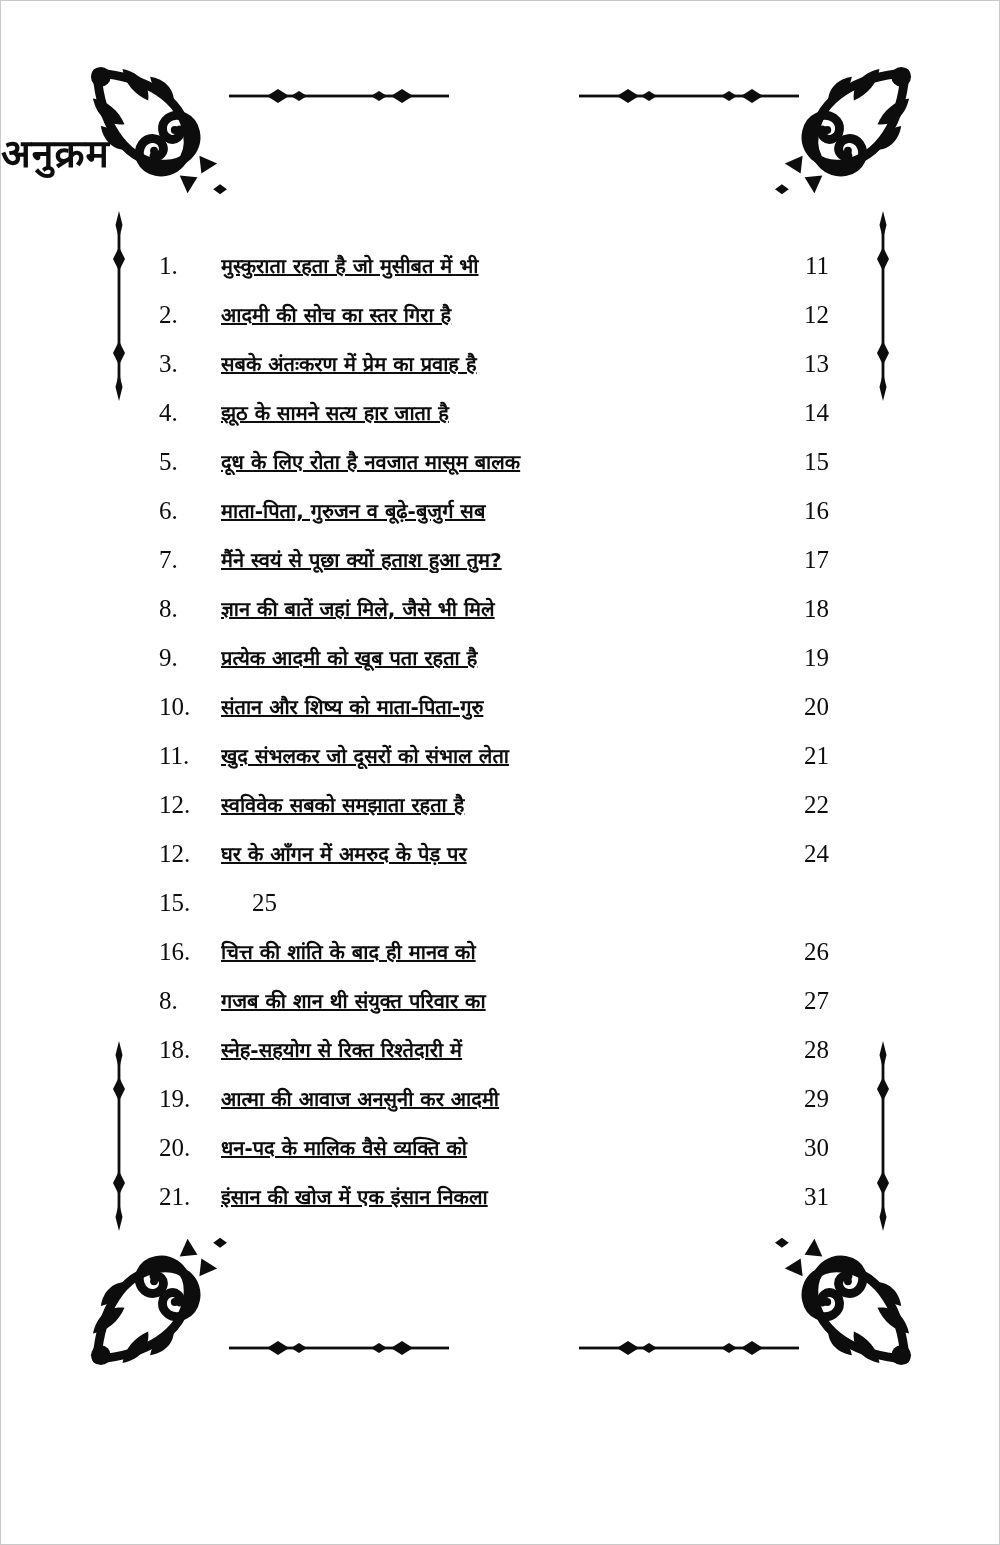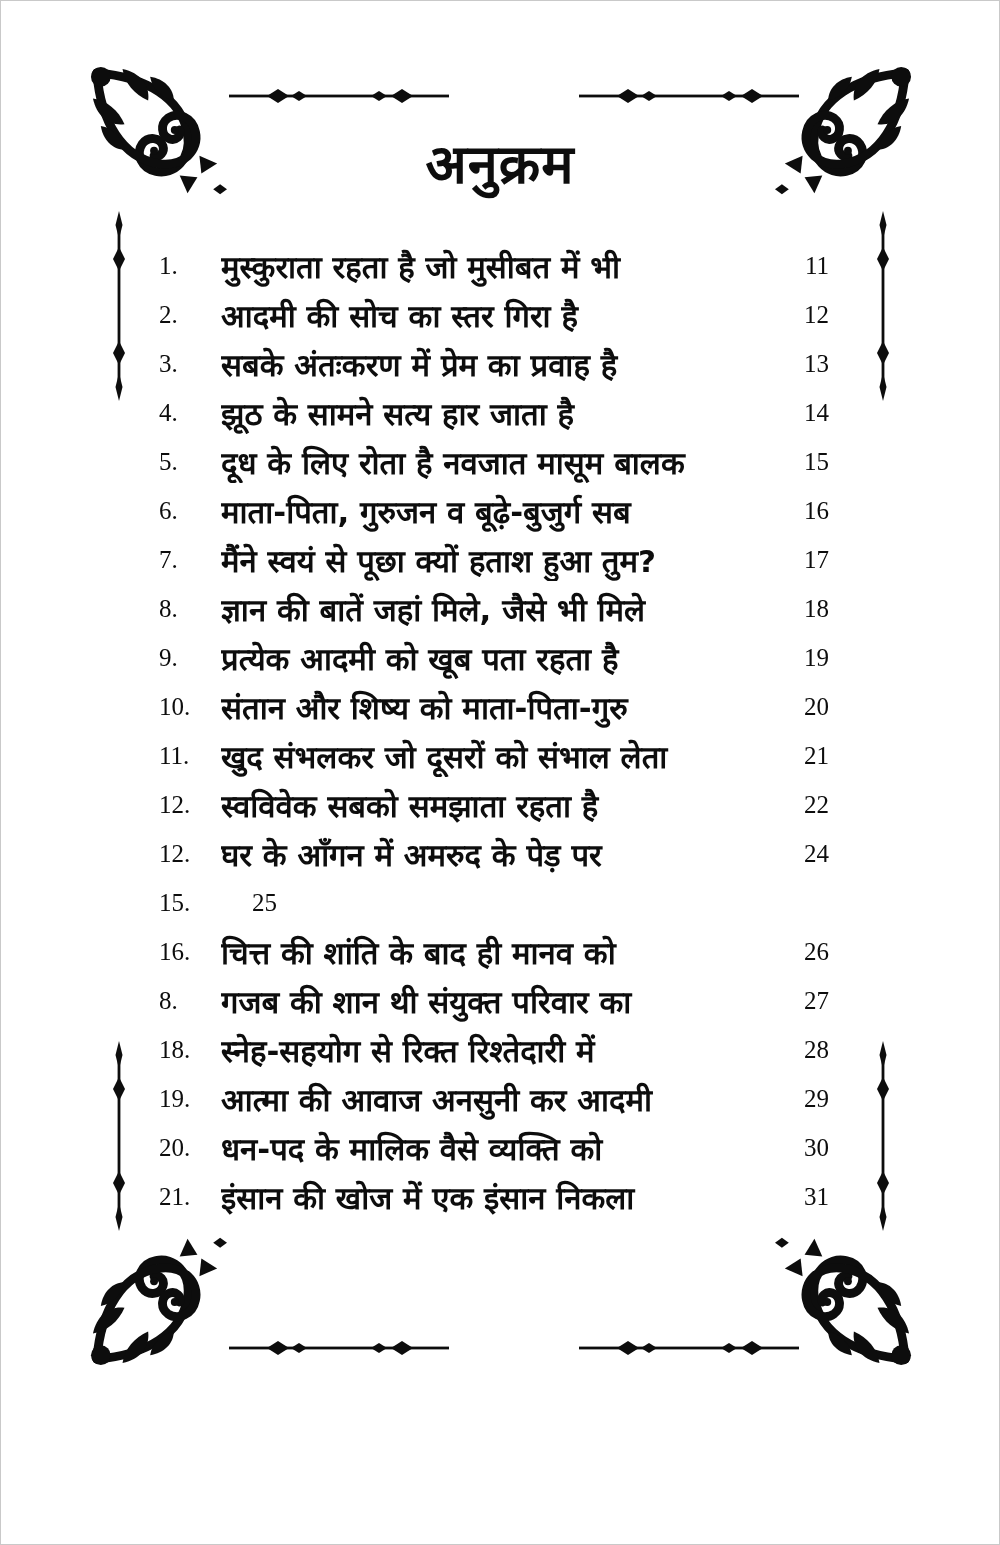--- a/index.html
+++ b/index.html
@@ -32,44 +32,45 @@
   .edge { position:absolute; width:20px; height:190px; }
   .edge svg { width:100%; height:100%; display:block; }
   .edge.left-top     { left:108px; top:210px; }
   .edge.left-bottom  { left:108px; top:1040px; }
   .edge.right-top    { left:872px; top:210px; }
   .edge.right-bottom { left:872px; top:1040px; }
 
   
   .page-title {
     position:absolute; top:124px; left:0; width:100%;
-    text-align:center;
-    font-size:54px; font-weight:700; letter-spacing:1px;
+    text-align:left;
+    font-size:39px; font-weight:700; letter-spacing:1px;
     color:#0d0d0d;
   }
 
   
   .toc {
     position:absolute;
     left:158px; right:170px; top:240px;
   }
   .toc-row {
     display:flex; align-items:center;
     height:49px;
     white-space:nowrap;
   }
   .toc-num {
     flex:0 0 62px;
     font-family:"Liberation Serif","DejaVu Serif",serif;
     font-size:25px;
   }
   .toc-title {
     flex:1 1 auto;
-    font-size:31px; font-weight:700;
+    font-size:20px; font-weight:700;
     overflow:hidden;
+    text-decoration:underline;
   }
   .toc-page {
     flex:0 0 56px;
     text-align:right;
     font-family:Liberation Serif, serif;
     font-size:25px;
   }
 </style>
 </head>
 <body>

